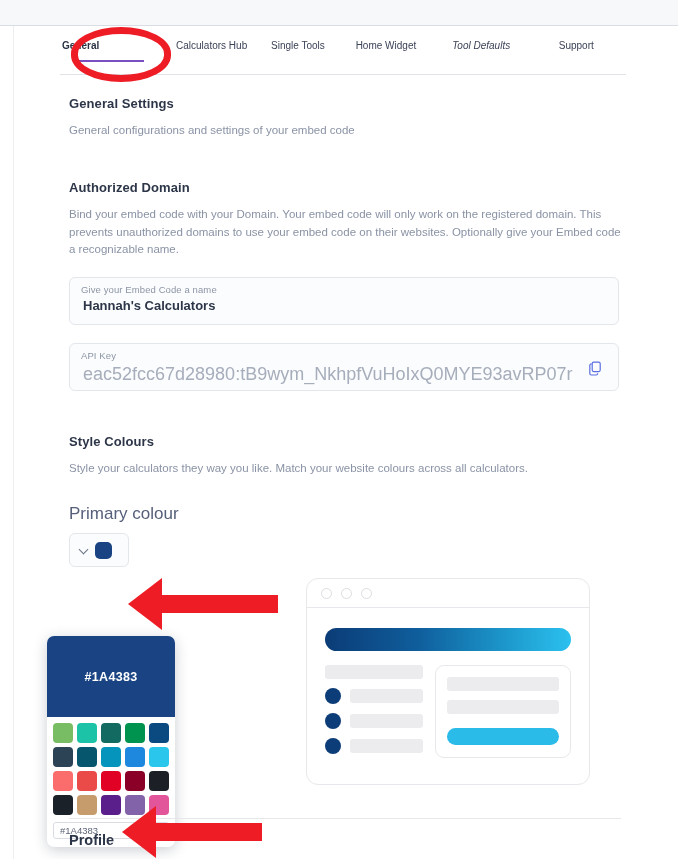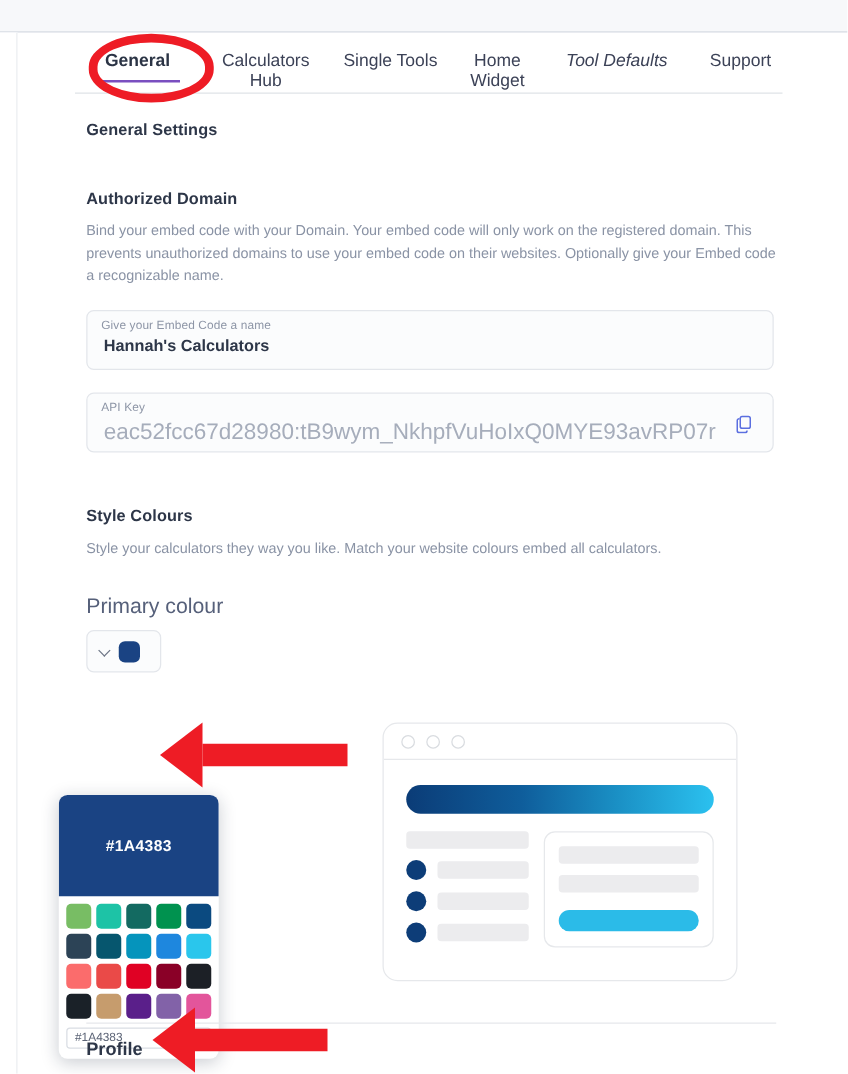--- a/index.html
+++ b/index.html
@@ -22,21 +22,21 @@
   }
 
   
   .tabs {
     position:absolute; left:60px; top:30px; width:566px; height:45px;
     border-bottom:1px solid #dfe3e8;
     display:flex; align-items:flex-start;
   }
   .tab {
     position:relative;
-    font-size:14px; color:#3c4257; text-align:center;
+    font-size:10px; color:#3c4257; 
     padding:10px 0 0 0; cursor:pointer; line-height:1.15;
     font-weight:400;
   }
   .tab.active { font-weight:700; color:#2b3445; }
   .tab.active::after {
     content:""; position:absolute; left:50%; transform:translateX(-50%);
     bottom:-10px; width:68px; height:2px; background:#7a4fc0;
   }
   .t-general   { width:100px; margin-left:2px; }
   .t-calchub   { width:76px; margin-left:18px; }
@@ -186,20 +186,21 @@
     <div class="tab t-calchub">Calculators Hub</div>
     <div class="tab t-single">Single Tools</div>
     <div class="tab t-home">Home Widget</div>
     <div class="tab t-tooldef">Tool Defaults</div>
     <div class="tab t-support">Support</div>
   </div>
 
   <div class="content">
 
     <h2 class="sec">General Settings</h2>
+    <p class="sub">General configurations and settings of your embed code</p>
 
     <div class="blk-gap-1"></div>
 
     <h2 class="sec">Authorized Domain</h2>
     <p class="sub">Bind your embed code with your Domain. Your embed code will only work on the registered domain. This prevents unauthorized domains to use your embed code on their websites. Optionally give your Embed code a recognizable name.</p>
 
     <div class="field">
       <span class="flabel">Give your Embed Code a name</span>
       <span class="fvalue">Hannah's Calculators</span>
     </div>
@@ -211,21 +212,21 @@
       <span class="copy-icon">
         <svg width="16" height="16" viewBox="0 0 16 16" fill="none">
           <rect x="5.2" y="2.2" width="8" height="9.4" rx="1.5" stroke="#5b6fe0" stroke-width="1.2"></rect>
           <path d="M10.6 13.3v.2a1.5 1.5 0 0 1-1.5 1.5H4.3a1.5 1.5 0 0 1-1.5-1.5V5.4a1.5 1.5 0 0 1 1.5-1.5h.3" stroke="#5b6fe0" stroke-width="1.2" fill="none"></path>
         </svg>
       </span>
     </div>
 
     <div class="brand-wrap">
       <h2 class="sec">Style Colours</h2>
-      <p class="sub">Style your calculators they way you like. Match your website colours embed all calculators.</p>
+      <p class="sub">Style your calculators they way you like. Match your website colours across all calculators.</p>
       <div class="lbl-primary">Primary colour</div>
 
       <div class="swatch-btn">
         <span class="chev"></span>
         <span class="swatch-chip" style="background: rgb(26, 67, 131);"></span>
       </div>
     </div>
 
   </div>
 

